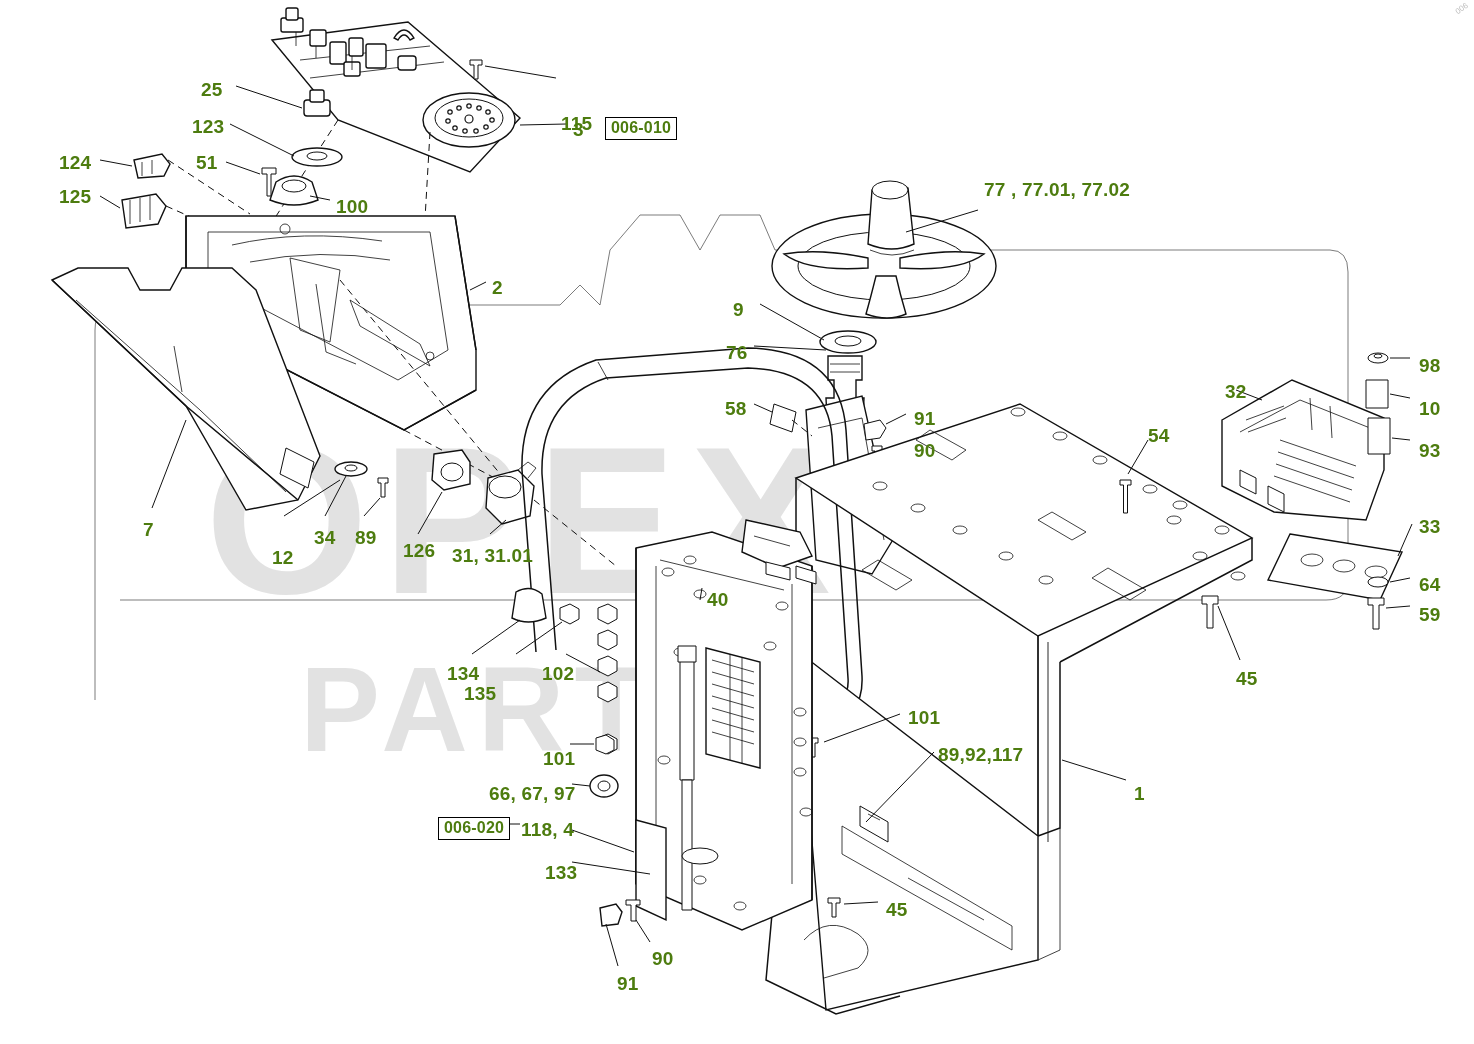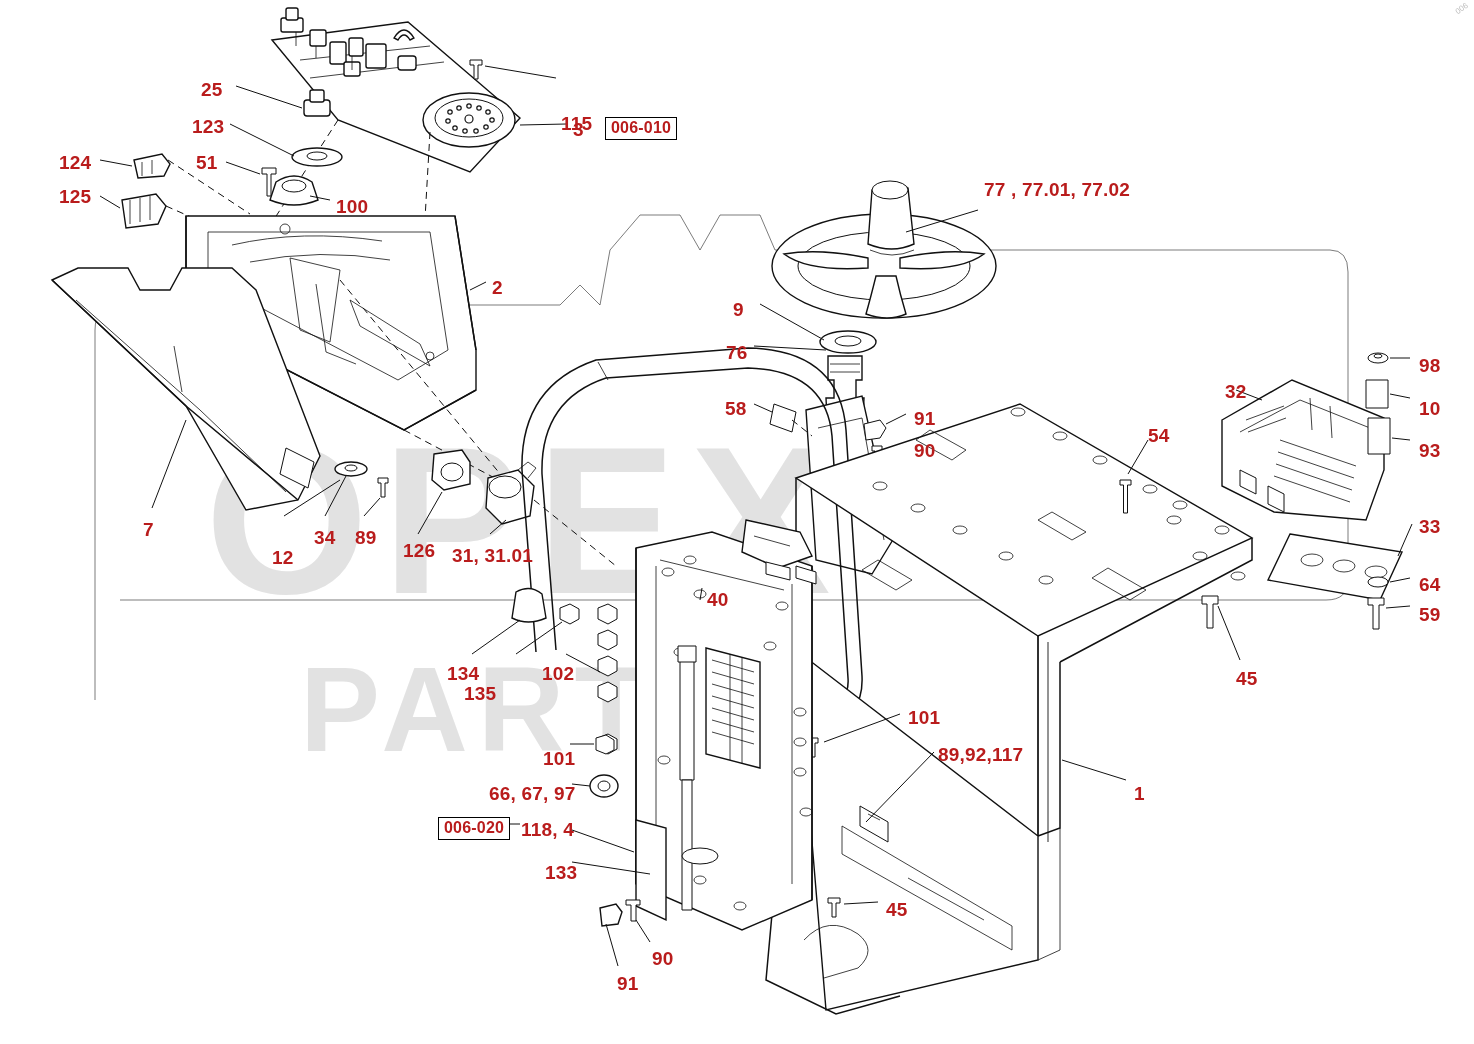--- a/index.html
+++ b/index.html
@@ -6,21 +6,21 @@
   body { width:1474px; height:1044px; position:relative; overflow:hidden;
          font-family:"Liberation Sans", sans-serif; color:#111; }
   #sheet { position:absolute; inset:0; }
   svg { position:absolute; left:0; top:0; }
 
   .lbl {
     position:absolute;
     font-family:"Liberation Sans", sans-serif;
     font-weight:bold;
     font-size:19px;
-    color:#b91c1c;
+    color:#4d7c0f;
     white-space:nowrap;
     letter-spacing:0.2px;
   }
   .lbl.boxed {
     border:1.6px solid #000;
     padding:1px 5px 2px 5px;
     font-size:16px;
     background:#fff;
   }
   .wm {

